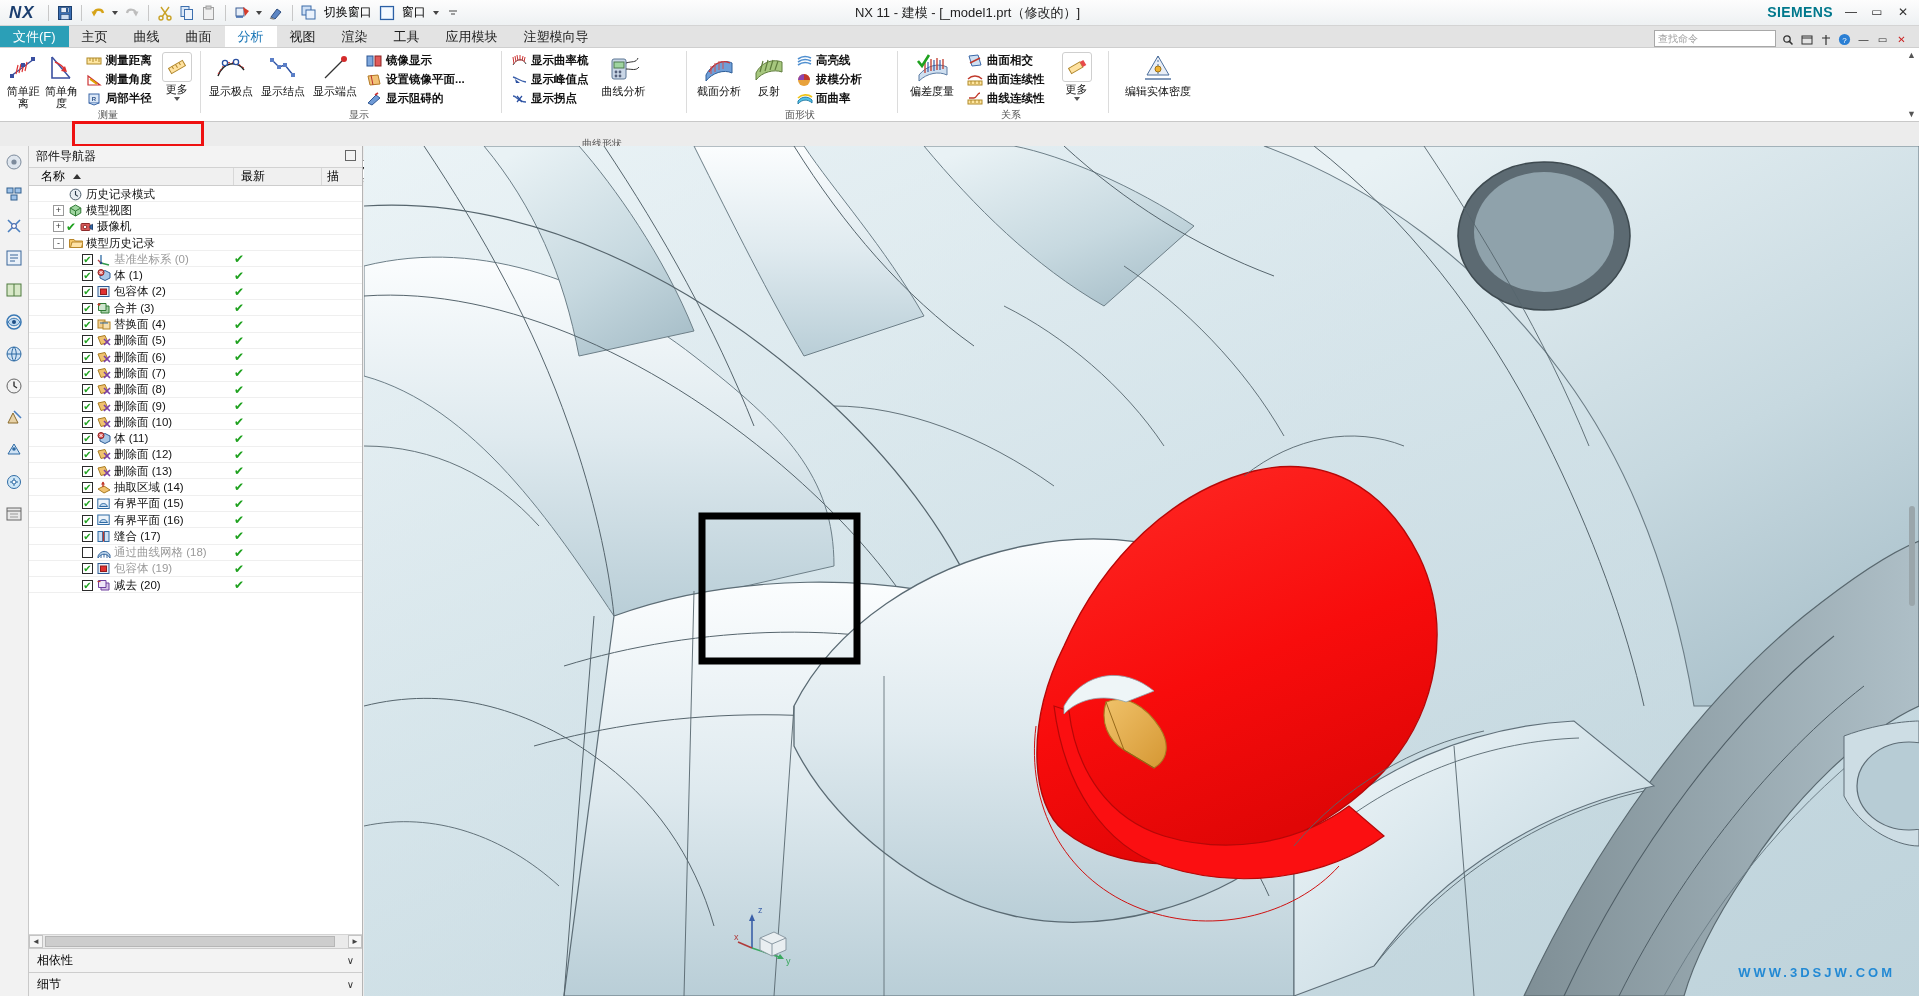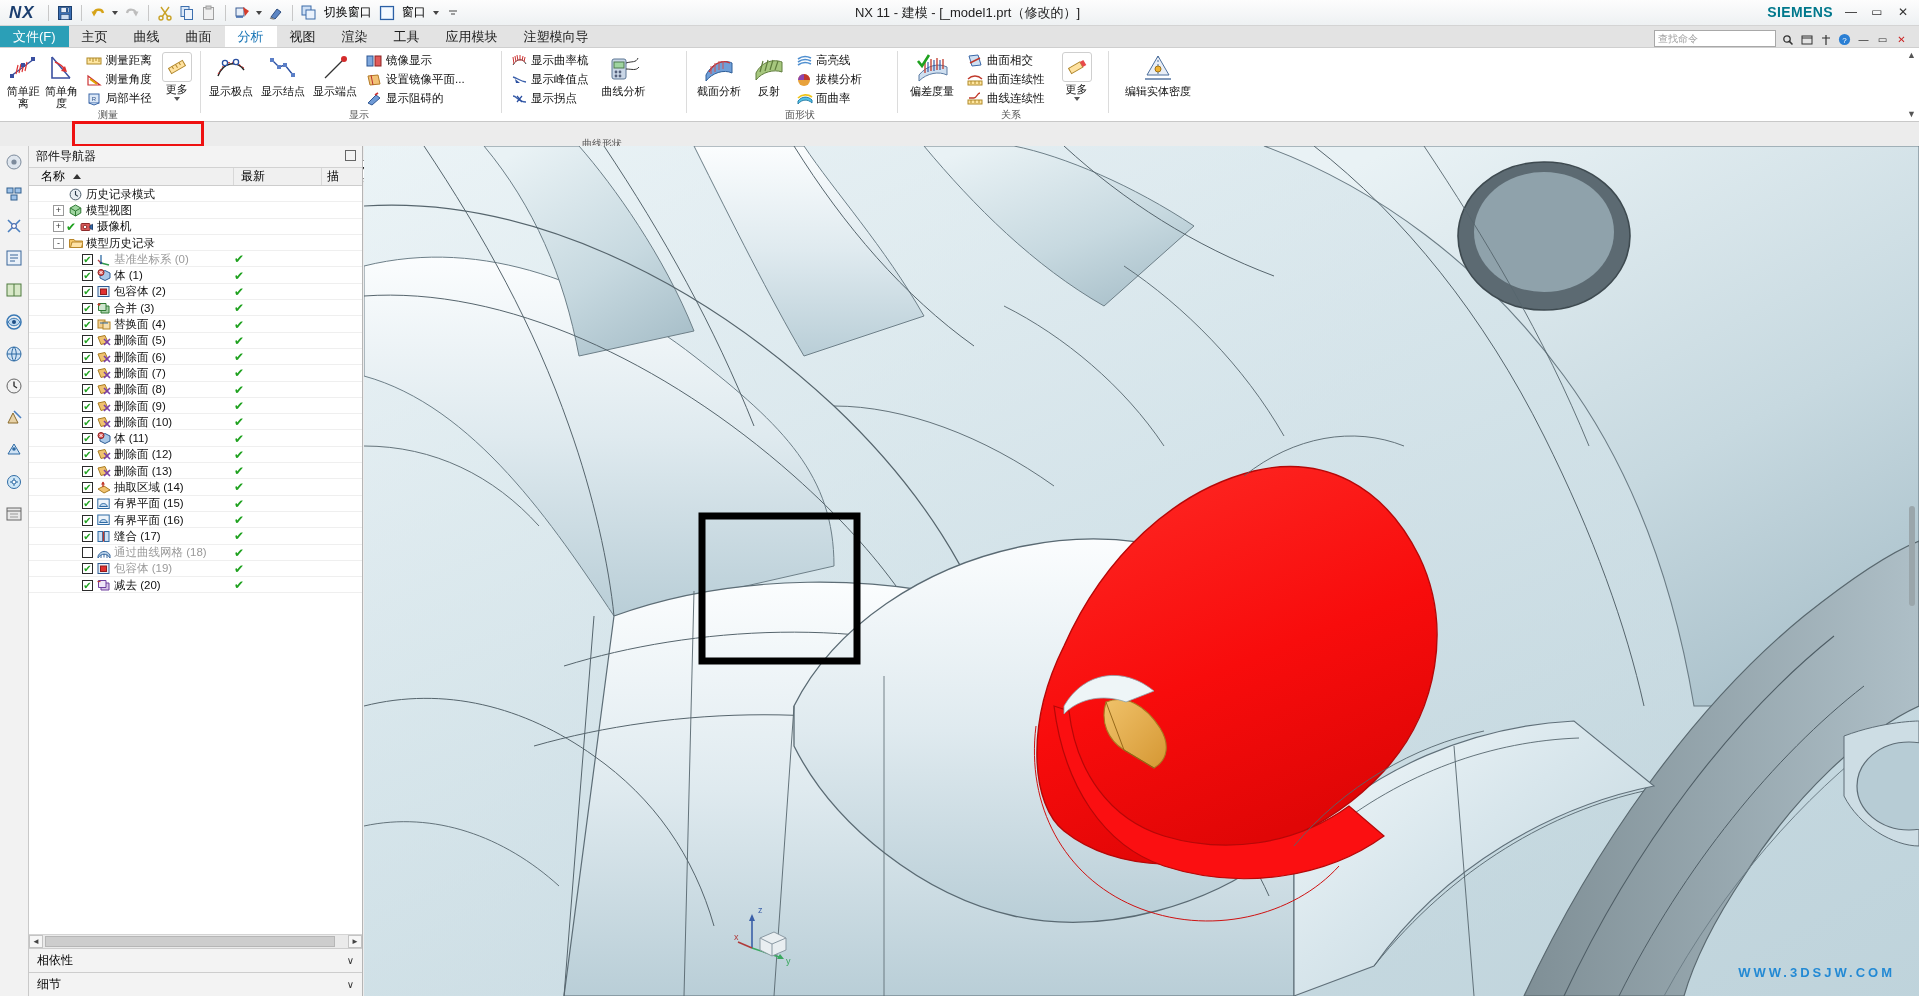--- a/index.html
+++ b/index.html
@@ -56,21 +56,21 @@
   .rgroup-body { display:flex; align-items:flex-start; height:60px; padding:2px 4px 0 4px; }
   .rgroup-label { height:14px; font-size:10px; color:#555; text-align:center; line-height:13px;padding-left:16px; }
   .rgroup-sep { width:1px; height:62px; background:#dcdcdc; margin-top:3px; }
 
   .bigbtn { width:52px; display:flex; flex-direction:column; align-items:center; padding-top:2px; cursor:default; }
   .bigbtn .ic { height:32px; display:flex; align-items:center; justify-content:center; }
   .bigbtn .lb { font-size:11px; color:#111; text-align:center; line-height:12px; margin-top:1px;}
   .bigbtn.framed .ic { border:1px solid #cfcfcf; border-radius:3px; width:30px;height:30px; background:#fff;}
   .bigbtn .dd { width:0;height:0;border-left:3px solid transparent;border-right:3px solid transparent;border-top:4px solid #555; margin-top:2px;}
 
-  .smallcol { display:flex; flex-direction:column; justify-content:space-between; padding:1px 2px 0 2px; }
+  .smallcol { display:flex; flex-direction:column; justify-content:space-between; padding:1px 2px 0 2px;font-weight:bold; }
   .smallbtn { display:flex; align-items:center; height:19px; padding:0 4px 0 2px; cursor:default; white-space:nowrap;}
   .smallbtn .ic { width:18px; height:17px; display:flex; align-items:center; justify-content:center; margin-right:3px;}
   .smallbtn .lb { font-size:11.5px; color:#111; }
 
   .ribbon-collapse { position:absolute; right:3px; top:2px; font-size:9px; color:#555;}
   .ribbon-expand { position:absolute; right:3px; bottom:2px; font-size:9px; color:#555;}
 
   
   .seltoolbar {
     position:absolute; left:0; top:122px; width:1919px; height:24px;

